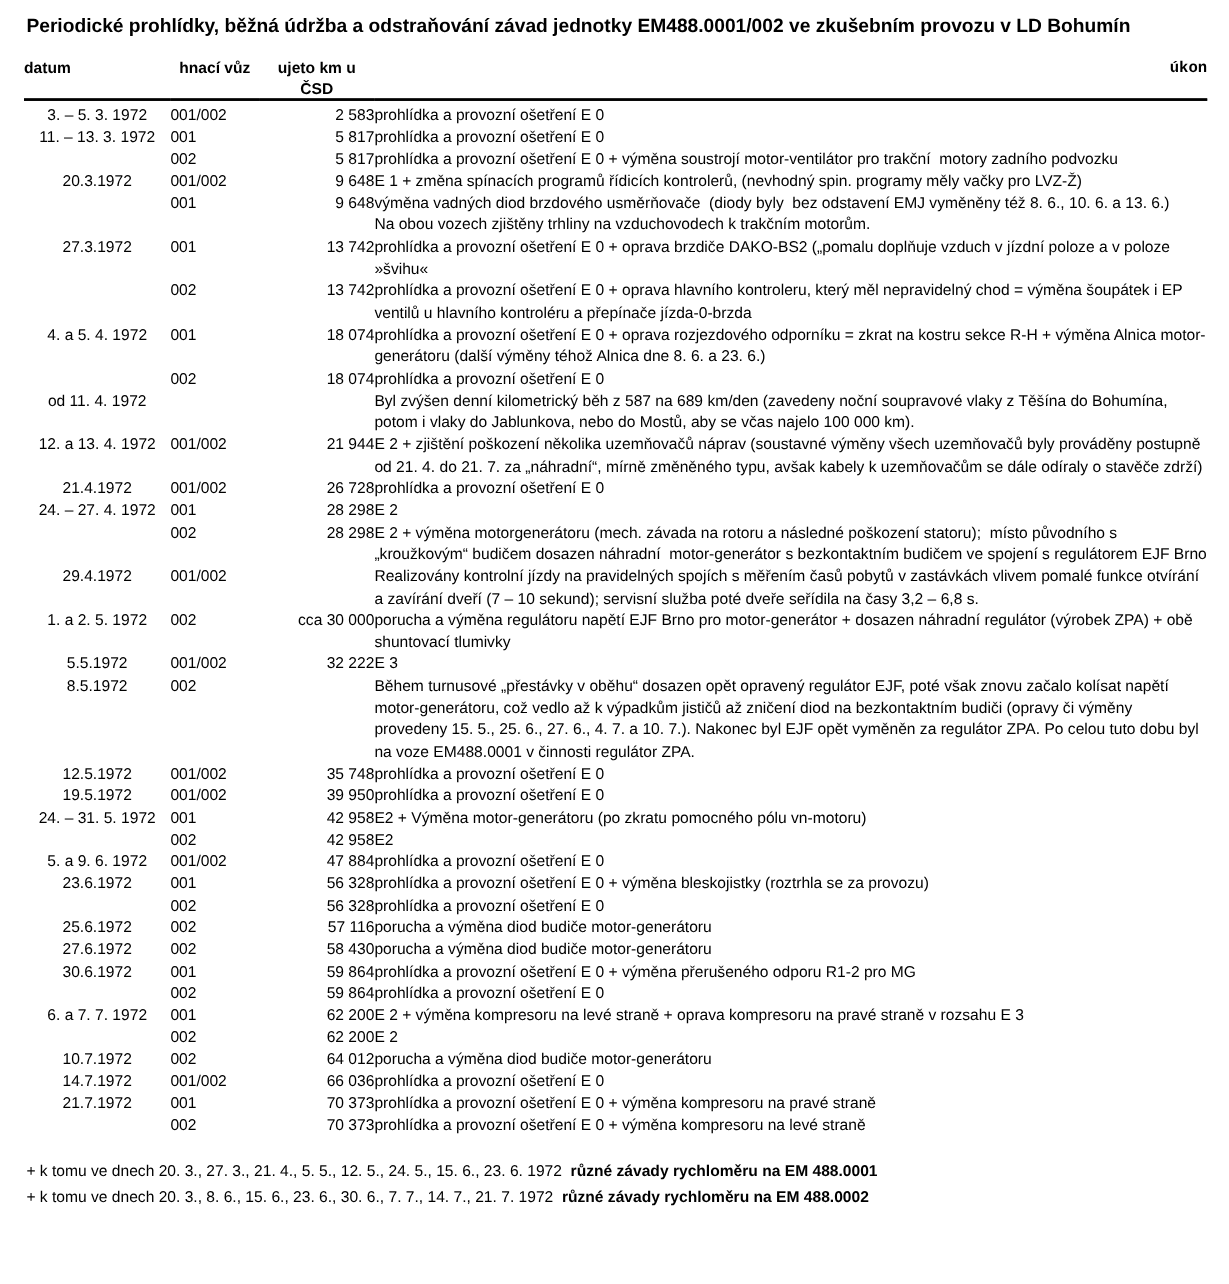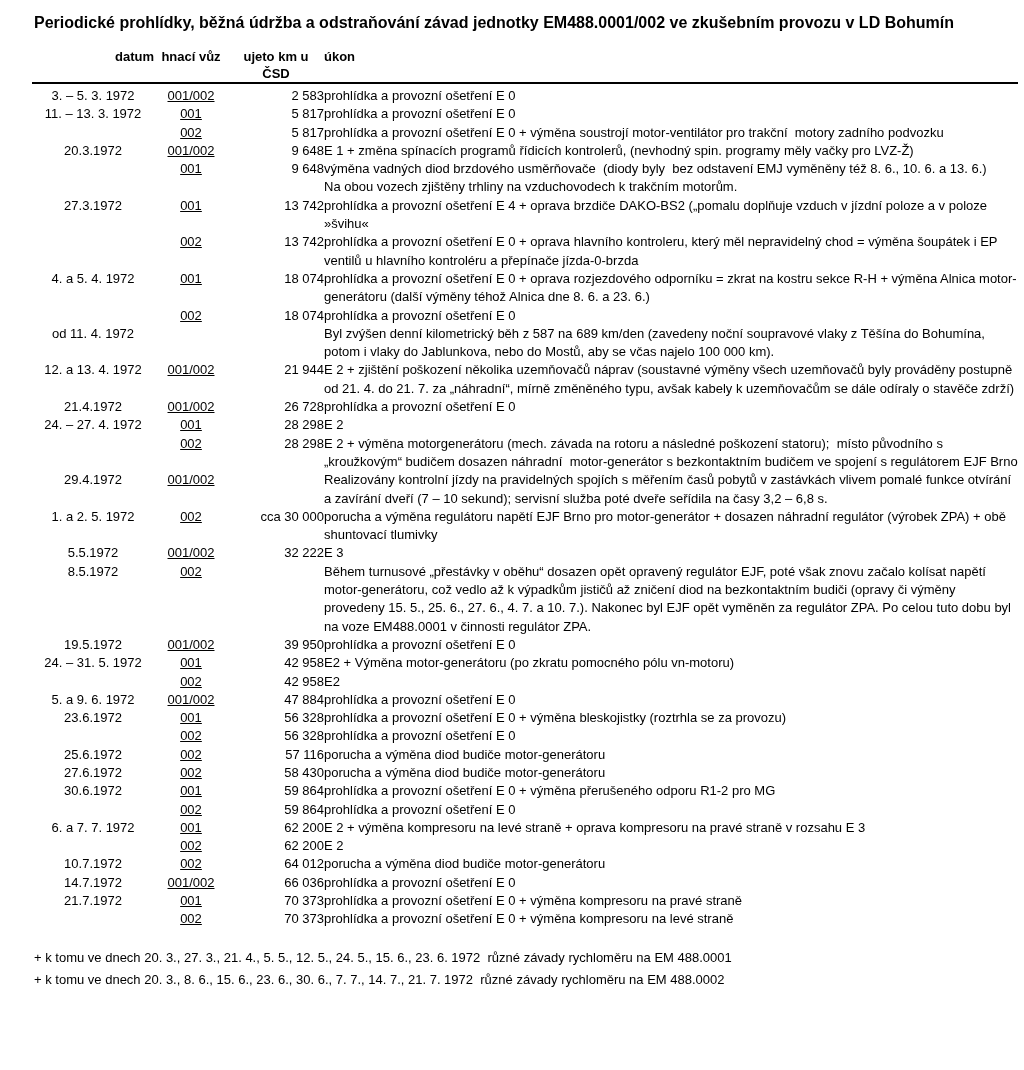--- a/index.html
+++ b/index.html
@@ -7,21 +7,21 @@
     padding: 0;
     background: #ffffff;
     color: #000000;
     font-family: "Liberation Sans", sans-serif;
   }
   body {
     width: 1024px;
     min-height: 1070px;
   }
   .page {
-    padding: 12px 18px 20px 32px;
+    padding: 12px 18px 20px 20px;
     box-sizing: border-box;
     width: 1024px;
   }
   .doc-title {
     font-size: 16px;
     font-weight: bold;
     margin: 2px 0 16px 2px;
     white-space: nowrap;
     letter-spacing: 0px;
   }
@@ -37,43 +37,43 @@
     font-size: 13px;
   }
   thead tr {
     border-bottom: 2.5px solid #000;
   }
   thead th {
     font-weight: bold;
     padding-bottom: 3px;
     line-height: 17px;
   }
-  .h-datum { width: 122px; text-align: right; }
+  .h-datum { width: 122px; text-align: left; }
   .h-vuz   { width: 74px;  text-align: center; }
   .h-km    { width: 96px;  text-align: center; }
-  .h-ukon  { text-align: left; padding-left: 6px; }
+  .h-ukon  { text-align: right; padding-left: 6px; font-family: Liberation Mono, monospace; }
   tbody td {
     line-height: 18.3px;
     white-space: pre-wrap;
   }
   tbody tr:first-child td { padding-top: 3px; }
   .c-datum { text-align: center; }
-  .c-vuz   { text-align: center; text-decoration: underline; }
+  .c-vuz   { text-align: left; }
   .c-km    { text-align: right; padding-right: 24px; }
   .c-ukon  { text-align: left; padding-left: 6px; }
   .footnotes {
     margin-top: 18px;
     margin-left: 2px;
   }
   .footnote {
     font-size: 13px;
     line-height: 22px;
     white-space: pre-wrap;
   }
-  .footnote b { font-weight: normal; }
+  .footnote b { font-weight: bold; }
 </style>
 </head>
 <body>
 
 <div class="page">
 
   <h1 class="doc-title">Periodické prohlídky, běžná údržba a odstraňování závad jednotky EM488.0001/002 ve zkušebním provozu v LD Bohumín</h1>
 
   <table class="maint">
     <thead>
@@ -118,21 +118,21 @@
     <td class="c-vuz">001</td>
     <td class="c-km">9 648</td>
     <td class="c-ukon">výměna vadných diod brzdového usměrňovače  (diody byly  bez odstavení EMJ vyměněny též 8. 6., 10. 6. a 13. 6.)
 Na obou vozech zjištěny trhliny na vzduchovodech k trakčním motorům.</td>
   </tr>
 
   <tr>
     <td class="c-datum">27.3.1972</td>
     <td class="c-vuz">001</td>
     <td class="c-km">13 742</td>
-    <td class="c-ukon">prohlídka a provozní ošetření E 4 + oprava brzdiče DAKO-BS2 („pomalu doplňuje vzduch v jízdní poloze a v poloze »švihu«</td>
+    <td class="c-ukon">prohlídka a provozní ošetření E 0 + oprava brzdiče DAKO-BS2 („pomalu doplňuje vzduch v jízdní poloze a v poloze »švihu«</td>
   </tr>
 
   <tr>
     <td class="c-datum"></td>
     <td class="c-vuz">002</td>
     <td class="c-km">13 742</td>
     <td class="c-ukon">prohlídka a provozní ošetření E 0 + oprava hlavního kontroleru, který měl nepravidelný chod = výměna šoupátek i EP ventilů u hlavního kontroléru a přepínače jízda-0-brzda</td>
   </tr>
 
   <tr>
@@ -205,20 +205,26 @@
     <td class="c-ukon">E 3</td>
   </tr>
 
   <tr>
     <td class="c-datum">8.5.1972</td>
     <td class="c-vuz">002</td>
     <td class="c-km"></td>
     <td class="c-ukon">Během turnusové „přestávky v oběhu“ dosazen opět opravený regulátor EJF, poté však znovu začalo kolísat napětí motor-generátoru, což vedlo až k výpadkům jističů až zničení diod na bezkontaktním budiči (opravy či výměny provedeny 15. 5., 25. 6., 27. 6., 4. 7. a 10. 7.). Nakonec byl EJF opět vyměněn za regulátor ZPA. Po celou tuto dobu byl na voze EM488.0001 v činnosti regulátor ZPA.</td>
   </tr>
 
+  <tr>
+    <td class="c-datum">12.5.1972</td>
+    <td class="c-vuz">001/002</td>
+    <td class="c-km">35 748</td>
+    <td class="c-ukon">prohlídka a provozní ošetření E 0</td>
+  </tr>
 
   <tr>
     <td class="c-datum">19.5.1972</td>
     <td class="c-vuz">001/002</td>
     <td class="c-km">39 950</td>
     <td class="c-ukon">prohlídka a provozní ošetření E 0</td>
   </tr>
 
   <tr>
     <td class="c-datum">24. – 31. 5. 1972</td>

